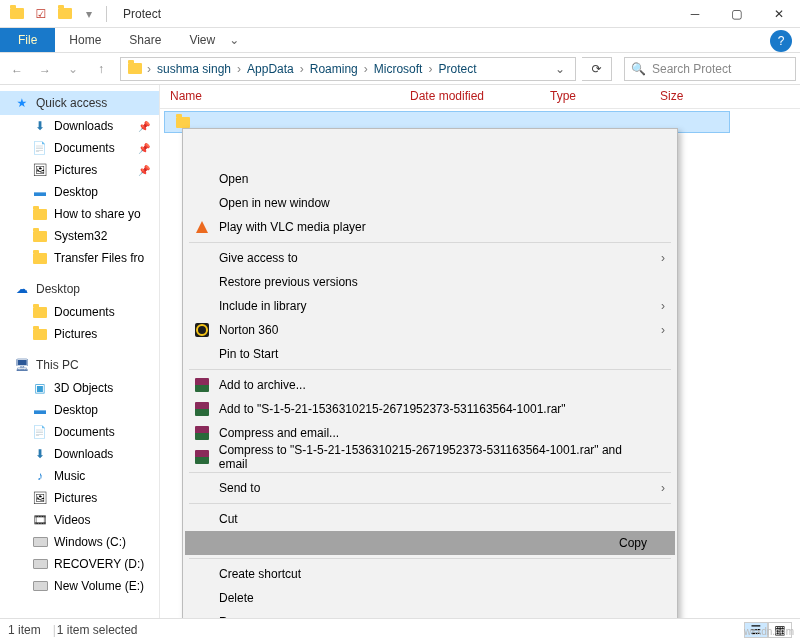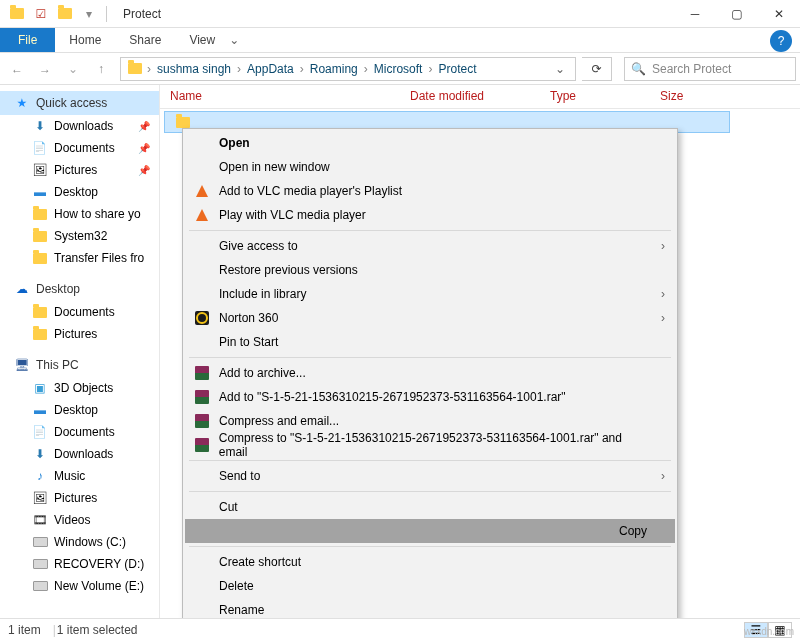--- a/index.html
+++ b/index.html
@@ -49,21 +49,21 @@
 .cols .c4 { width: 80px; }
 
 .filerow { height: 22px; display: flex; align-items: center; padding-left: 10px; background: #cce8ff; border: 1px solid #8cc8f7; margin: 2px 70px 0 4px; gap: 6px; }
 
 
 .ctxmenu { position: absolute; left: 182px; top: 128px; width: 496px; background: #f2f2f2; border: 1px solid #bcbcbc; box-shadow: 3px 3px 6px rgba(0,0,0,0.25); padding: 2px; }
 .ctxmenu .mi { height: 24px; display: flex; align-items: center; padding: 0 28px 0 8px; gap: 8px; position: relative; }
 .ctxmenu .mi .micon { width: 18px; display: flex; justify-content: center; }
 .ctxmenu .mi .arr { position: absolute; right: 10px; color: #666; }
 .ctxmenu .msep { height: 1px; background: #d8d8d8; margin: 3px 4px; }
-.ctxmenu .bold { font-weight: 700; }
+.ctxmenu .bold { font-weight: 400; margin-top: 36px; }
 .ctxmenu .hov { background: #a3a3a3; justify-content: flex-end; }
 
 
 .status { position: absolute; bottom: 0; left: 0; right: 0; height: 23px; border-top: 1px solid #e0e0e0; display: flex; align-items: center; padding: 0 8px; background: #fff; }
 .status .sseg { margin-right: 12px; color: #444; }
 .status .view { margin-left: auto; display: flex; gap: 0; }
 .status .view div { width: 24px; height: 16px; border: 1px solid #ccc; display: flex; align-items: center; justify-content: center; }
 .status .view .on { background: #cce8ff; }
 
 .watermark { position: absolute; right: 6px; bottom: 4px; font-size: 10px; color: #bbb; }
@@ -282,26 +282,20 @@
       <span>Open</span>
     </div>
   <div class="mi">
       <span class="micon"></span>
       <span>Open in new window</span>
     </div>
   <div class="mi">
       <span class="micon">
         <span class="vlc-i"></span>
       </span>
-      <span>Add to VLC media player's Playlist</span>
-    </div>
-  <div class="mi">
-      <span class="micon">
-        <span class="vlc-i"></span>
-      </span>
       <span>Play with VLC media player</span>
     </div>
   <div class="msep"></div>
   <div class="mi">
       <span class="micon"></span>
       <span>Give access to</span>
       <span class="arr">›</span>
     </div>
   <div class="mi">
       <span class="micon"></span>

